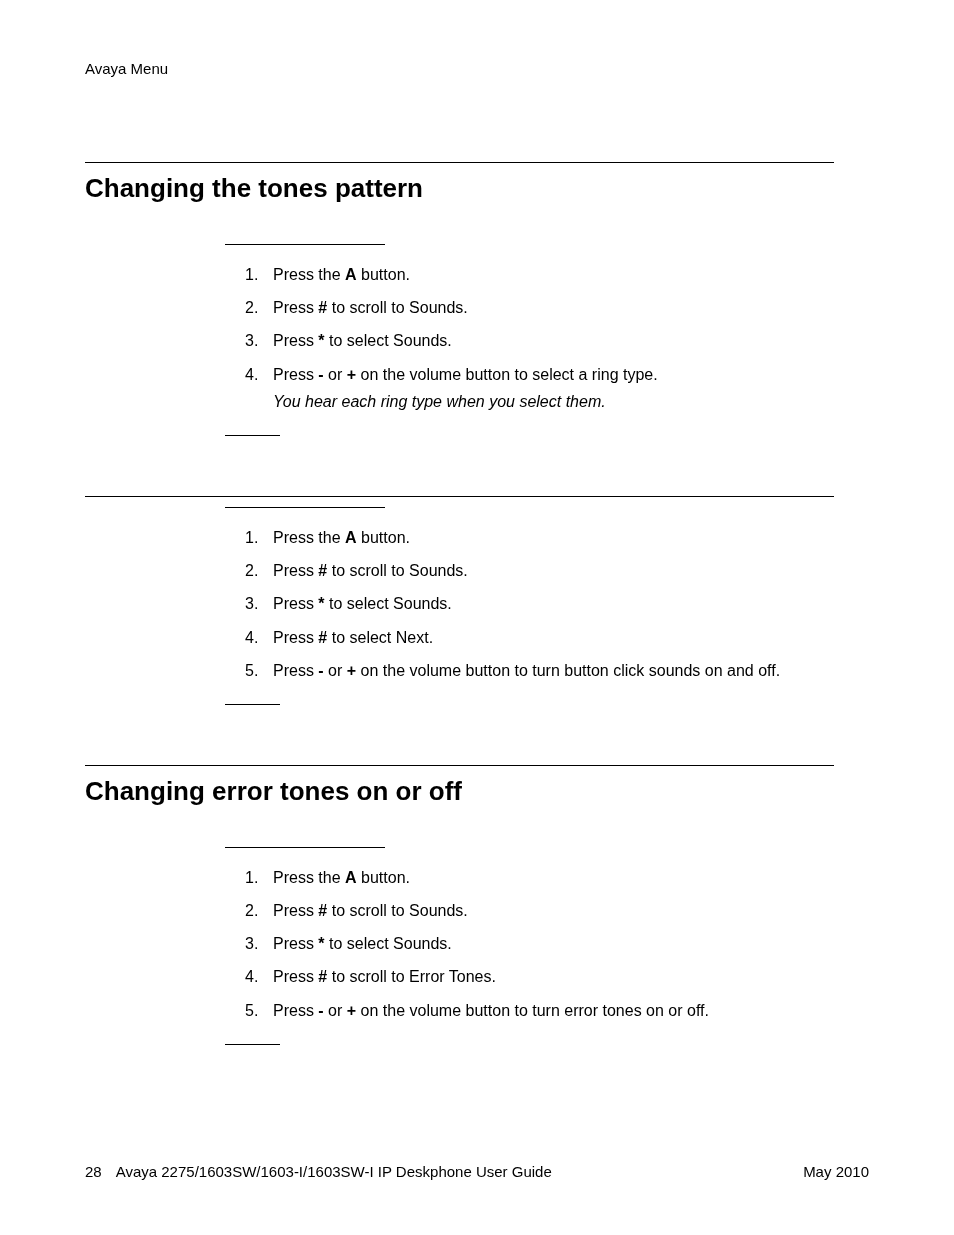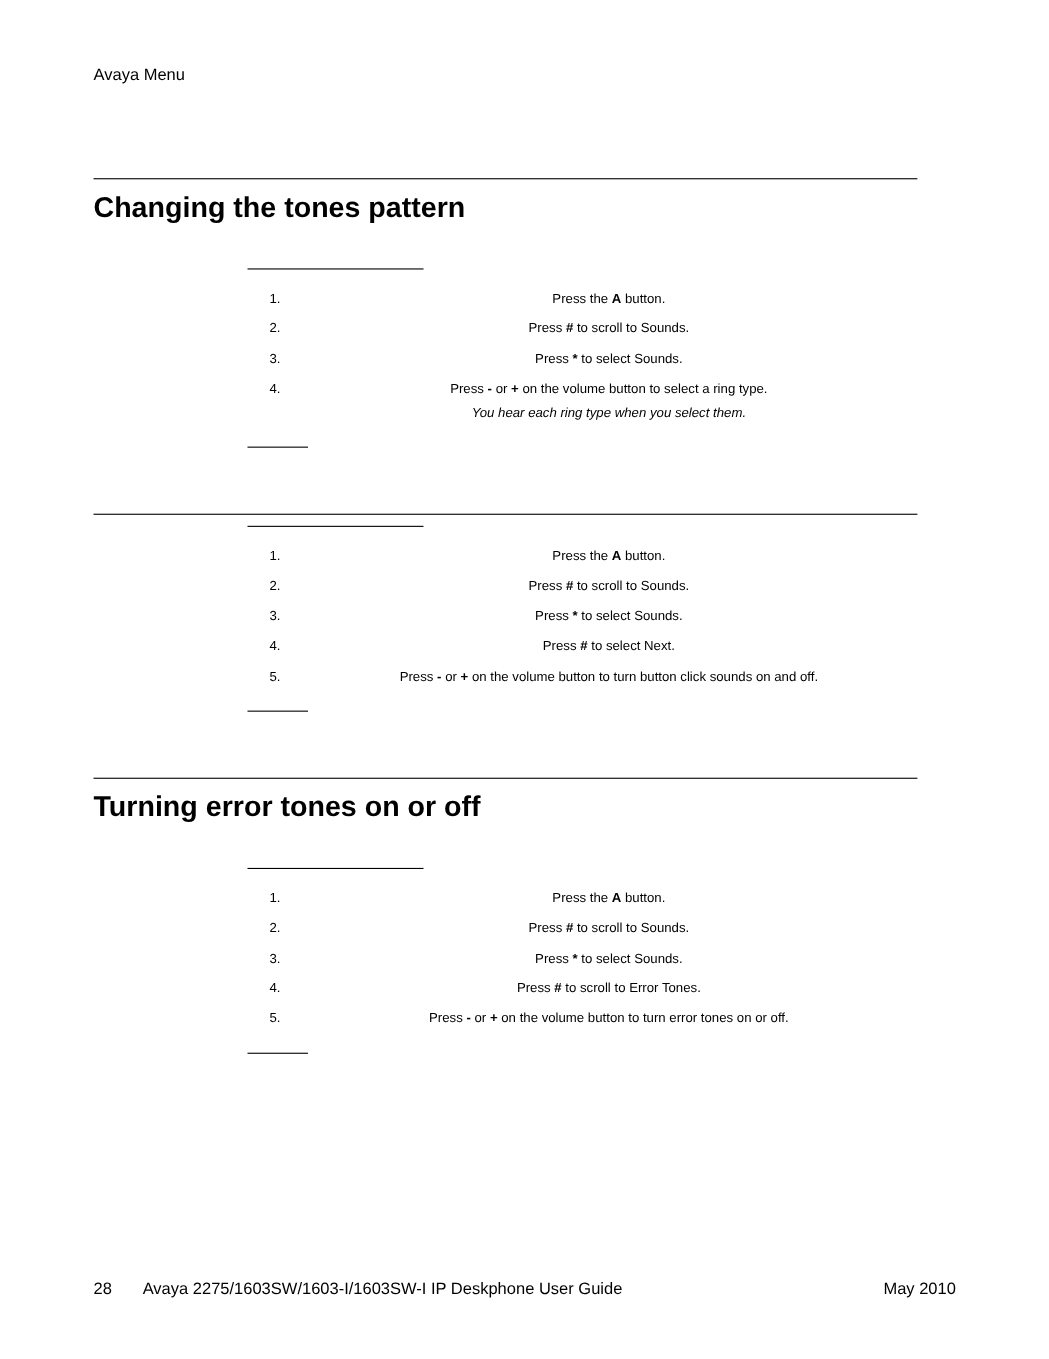--- a/index.html
+++ b/index.html
@@ -51,22 +51,21 @@
     padding: 0;
     list-style: none;
     counter-reset: step;
   }
   ol.steps > li {
     counter-increment: step;
     position: relative;
     padding-left: 28px;
     margin-bottom: 10px;
     line-height: 1.45;
-    font-size: 12px;
-    text-align: center;
+    font-size: 16px;
   }
   ol.steps > li::before {
     content: counter(step) ".";
     position: absolute;
     left: 0;
     top: 0;
   }
   .step-text b { font-weight: bold; }
   .step-sub {
     display: block;
@@ -75,21 +74,21 @@
   }
   .footer {
     position: absolute;
     left: 85px;
     right: 85px;
     bottom: 55px;
     display: flex;
     justify-content: space-between;
     font-size: 15px;
   }
-  .footer-left { display: flex; gap: 28px; }
+  .footer-left { display: flex; gap: 14px; }
 </style>
 </head>
 <body>
 
 <div class="page">
 
   <div class="running-header">Avaya Menu</div>
 
   <div class="section">
     <hr class="section-rule">
@@ -115,21 +114,21 @@
       <li><span class="step-text">Press <b>#</b> to scroll to Sounds.</span></li>
       <li><span class="step-text">Press <b>*</b> to select Sounds.</span></li>
       <li><span class="step-text">Press <b>#</b> to select Next.</span></li>
       <li><span class="step-text">Press <b>-</b> or <b>+</b> on the volume button to turn button click sounds on and off.</span></li>
     </ol>
     <hr class="short-rule-bottom">
   </div>
 
   <div class="section">
     <hr class="section-rule">
-    <h1 class="section-title">Turning error tones on or off</h1>
+    <h1 class="section-title">Changing error tones on or off</h1>
     <hr class="short-rule-top">
     <ol class="steps">
       <li><span class="step-text">Press the <b>A</b> button.</span></li>
       <li><span class="step-text">Press <b>#</b> to scroll to Sounds.</span></li>
       <li><span class="step-text">Press <b>*</b> to select Sounds.</span></li>
       <li><span class="step-text">Press <b>#</b> to scroll to Error Tones.</span></li>
       <li><span class="step-text">Press <b>-</b> or <b>+</b> on the volume button to turn error tones on or off.</span></li>
     </ol>
     <hr class="short-rule-bottom">
   </div>

